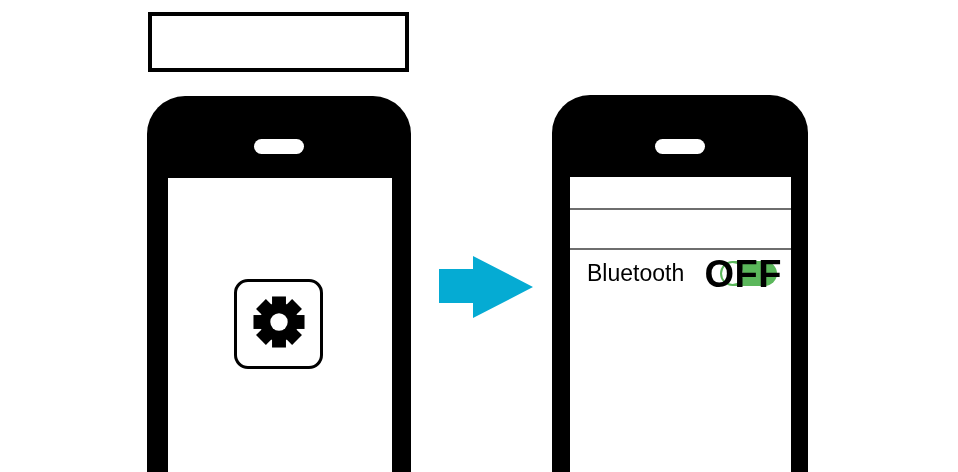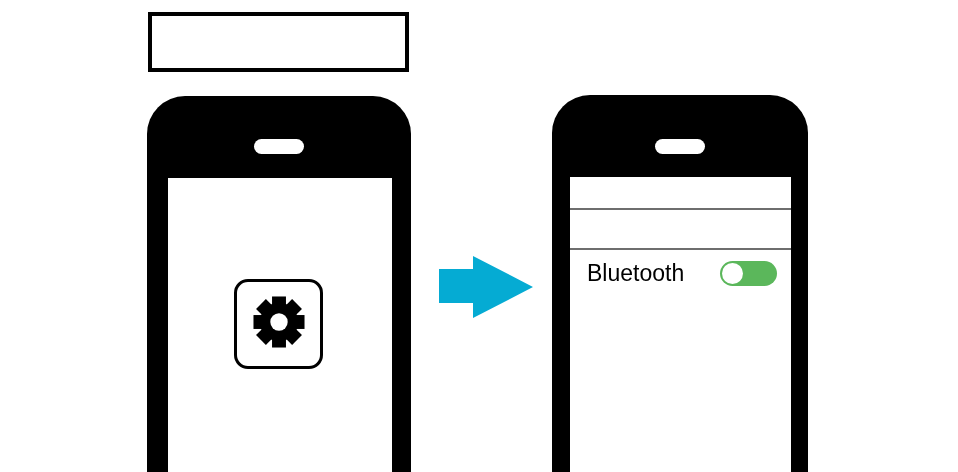--- a/index.html
+++ b/index.html
@@ -122,16 +122,17 @@
     <div class="speaker"></div>
     <div class="screen">
       <div class="divider one" style="background: rgb(110, 110, 110);"></div>
       <div class="bt-row">
         <span class="bt-label">Bluetooth</span>
         <span class="toggle" style="background: rgb(91, 183, 91);">
           <span class="knob"></span>
         </span>
       </div>
       <div class="divider two" style="background: rgb(110, 110, 110);"></div>
+      <div class="off-text">OFF</div>
     </div>
   </div>
 
 </div>
 
 </body></html>

